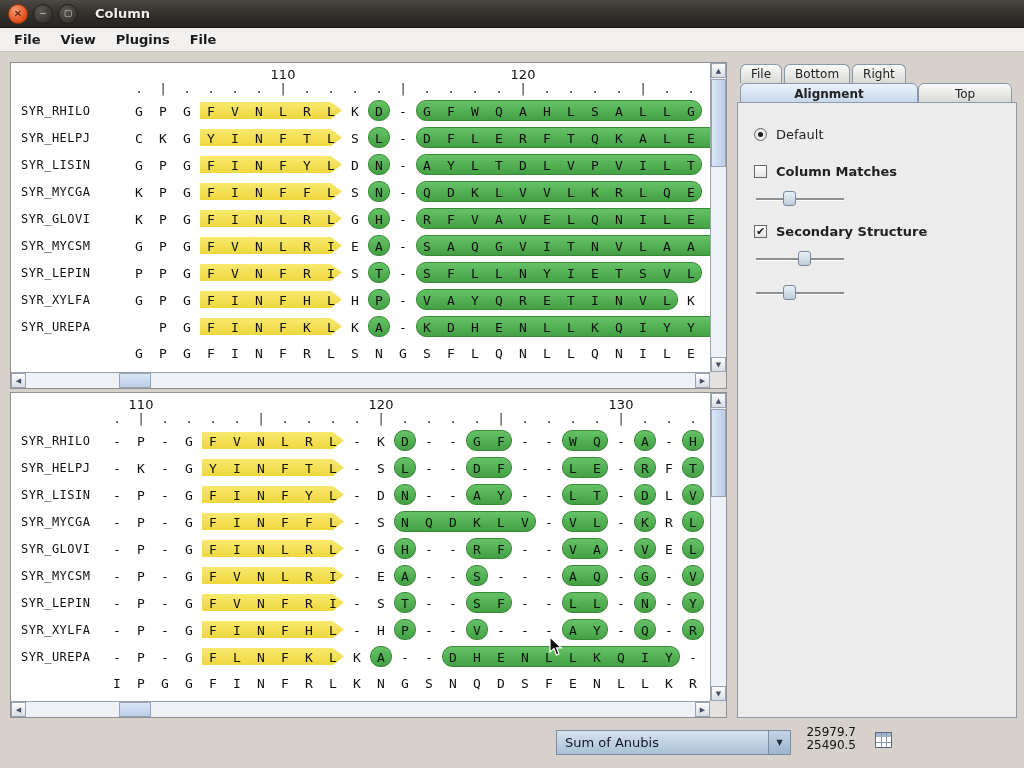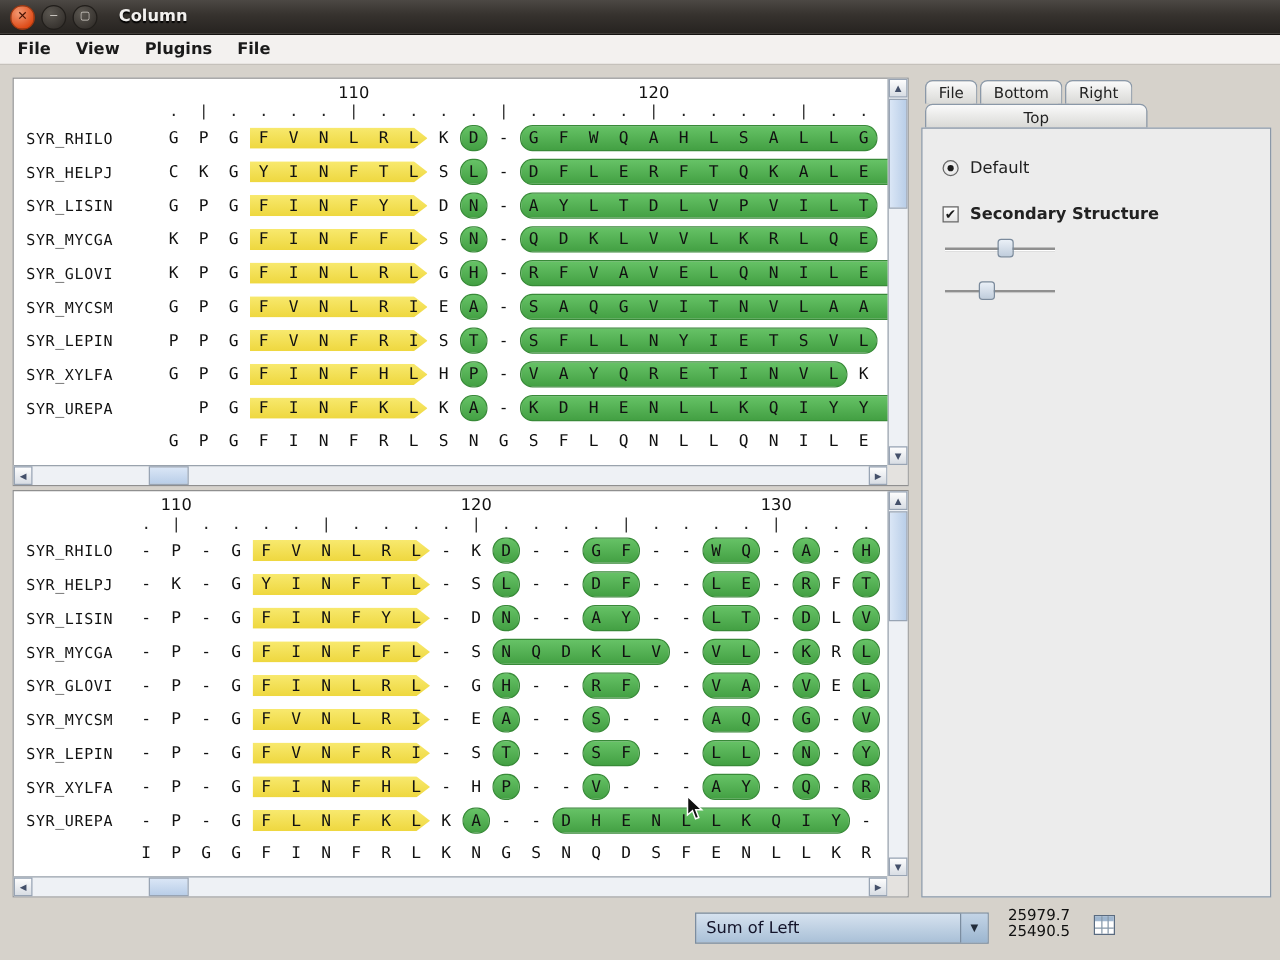--- a/index.html
+++ b/index.html
@@ -845,48 +845,59 @@
   <div class="sb-corner"></div>
 </div>
 
 <div class="side-panel">
   <div class="tab-run run1">
       <div class="tab tab-small">File</div>
       <div class="tab tab-small">Bottom</div>
       <div class="tab tab-small">Right</div>
     </div>
   <div class="tab-run run2">
+      <div class="tab tab-main selected">Alignment</div>
       <div class="tab tab-main">Top</div>
     </div>
   <div class="side-content">
       <label class="radio-row">
         <span class="radio-circle sel"></span>
         <span>Default</span>
       </label>
       <div class="check-group">
         <label class="check-row">
+          <span class="checkbox"></span>
+          <span>Column Matches</span>
+        </label>
+        <div class="slider">
+          <div class="slider-track"></div>
+          <div class="slider-thumb" style="left: calc(38% - 6px);"></div>
+        </div>
+      </div>
+      <div class="check-group">
+        <label class="check-row">
           <span class="checkbox">✔</span>
           <span>Secondary Structure</span>
         </label>
         <div class="slider">
           <div class="slider-track"></div>
           <div class="slider-thumb" style="left: calc(55% - 6px);"></div>
         </div>
       </div>
       <div class="check-group">
         <div class="slider">
           <div class="slider-track"></div>
           <div class="slider-thumb" style="left: calc(38% - 6px);"></div>
         </div>
       </div>
     </div>
 </div>
 
 <div class="combo">
-  <span class="combo-label">Sum of Left</span>
+  <span class="combo-label">Sum of Anubis</span>
   <span class="combo-arrow">▼</span>
 </div>
 <div class="score-block">
   <div>25979.7</div>
   <div>25490.5</div>
 </div>
 <div class="grid-icon">
   <div class="gi-head"></div>
   <div class="gi-v"></div>
   <div class="gi-h"></div>

